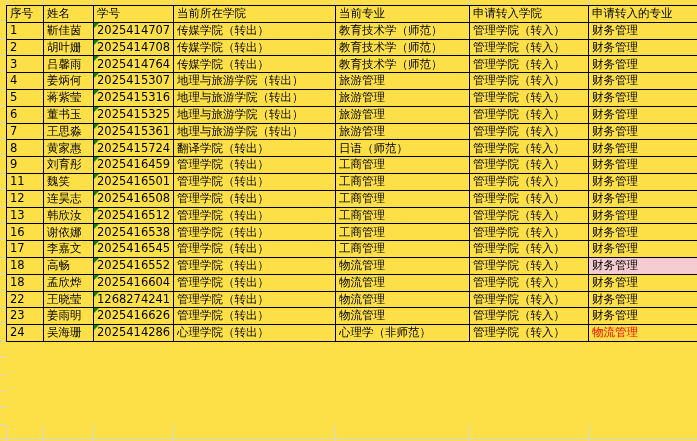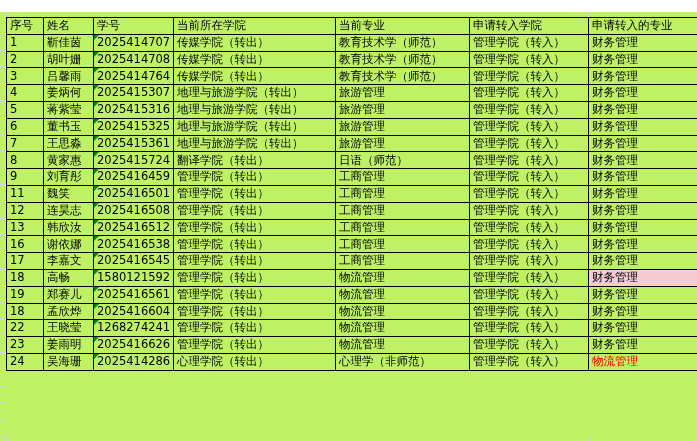--- a/index.html
+++ b/index.html
@@ -1,21 +1,21 @@
 <!DOCTYPE html>
 <html style="--gridline: #d6d6d6; --hl-pink: #f6ccd3; --alert-red: #ff0000; --flag-green: #00872b;"><head>
 <meta charset="utf-8">
 <style>
   html,body{margin:0;padding:0;background:#ffffff;}
   body{
     width:697px;height:441px;overflow:hidden;position:relative;
     font-family:"DejaVu Sans","Liberation Sans",sans-serif;
     -webkit-font-smoothing:none;
   }
-  .sheet{position:absolute;inset:0;background:#bef264;margin-top:12px;}
+  .sheet{position:absolute;inset:0;background:#fde047;}
 
   
   .grid-stub{position:absolute;width:1px;background:var(--gridline,#d6d6d6);}
   .grid-stub.top{top:0;height:5px;}
   .grid-stub.bottom{top:425px;height:16px;}
   .gs-c0{left:6px;} .gs-c1{left:43px;} .gs-c2{left:93px;} .gs-c3{left:173px;}
   .gs-c4{left:335px;} .gs-c5{left:469px;} .gs-c6{left:588px;}
   .grid-hline{position:absolute;left:0;width:697px;height:1px;top:438px;background:var(--gridline,#d6d6d6);}
   .left-sliver{
     position:absolute;left:0;top:5px;width:6px;height:421px;
@@ -224,34 +224,25 @@
           <td>李嘉文</td>
           <td class="id-cell">2025416545</td>
           <td>管理学院（转出）</td>
           <td>工商管理</td>
           <td>管理学院（转入）</td>
           <td>财务管理</td>
         </tr>
         <tr>
           <td>18</td>
           <td>高畅</td>
-          <td class="id-cell">1580121592</td>
+          <td class="id-cell">2025416552</td>
           <td>管理学院（转出）</td>
           <td>物流管理</td>
           <td>管理学院（转入）</td>
           <td class="pink-fill">财务管理</td>
-        </tr>
-        <tr>
-          <td>19</td>
-          <td>郑赛儿</td>
-          <td class="id-cell">2025416561</td>
-          <td>管理学院（转出）</td>
-          <td>物流管理</td>
-          <td>管理学院（转入）</td>
-          <td>财务管理</td>
         </tr>
         <tr>
           <td>18</td>
           <td>孟欣烨</td>
           <td class="id-cell">2025416604</td>
           <td>管理学院（转出）</td>
           <td>物流管理</td>
           <td>管理学院（转入）</td>
           <td>财务管理</td>
         </tr>

